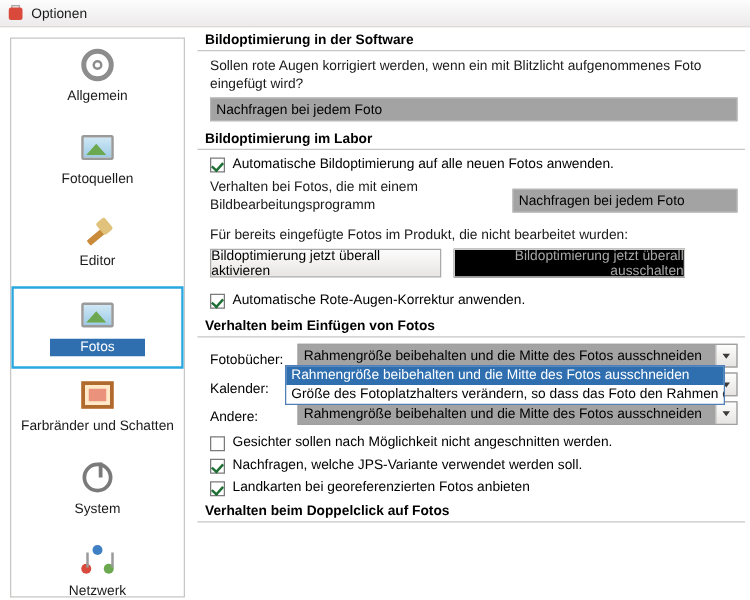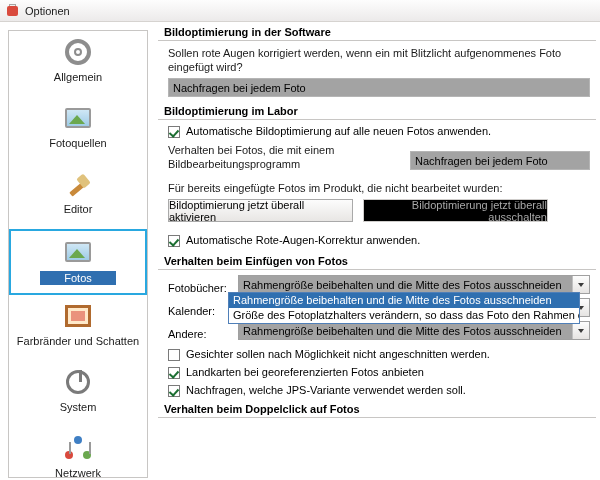--- a/index.html
+++ b/index.html
@@ -522,26 +522,26 @@
             <div class="opt">Größe des Fotoplatzhalters verändern, so dass das Foto den Rahmen optimal füllt</div>
           </div>
 
           <div class="checkrow" style="margin-top:8px;">
             <div class="cb"></div>
             <div class="cb-label">Gesichter sollen nach Möglichkeit nicht angeschnitten werden.</div>
           </div>
 
           <div class="checkrow">
             <div class="cb checked"></div>
-            <div class="cb-label">Landkarten bei georeferenzierten Fotos anbieten</div>
+            <div class="cb-label">Nachfragen, welche JPS-Variante verwendet werden soll.</div>
           </div>
 
           <div class="checkrow">
             <div class="cb checked"></div>
-            <div class="cb-label">Nachfragen, welche JPS-Variante verwendet werden soll.</div>
+            <div class="cb-label">Landkarten bei georeferenzierten Fotos anbieten</div>
           </div>
 
         </div>
       </div>
 
       <div class="group" style="margin-top:6px;">
         <div class="group-title">Verhalten beim Doppelclick auf Fotos</div>
         <div class="group-line"></div>
       </div>
 

